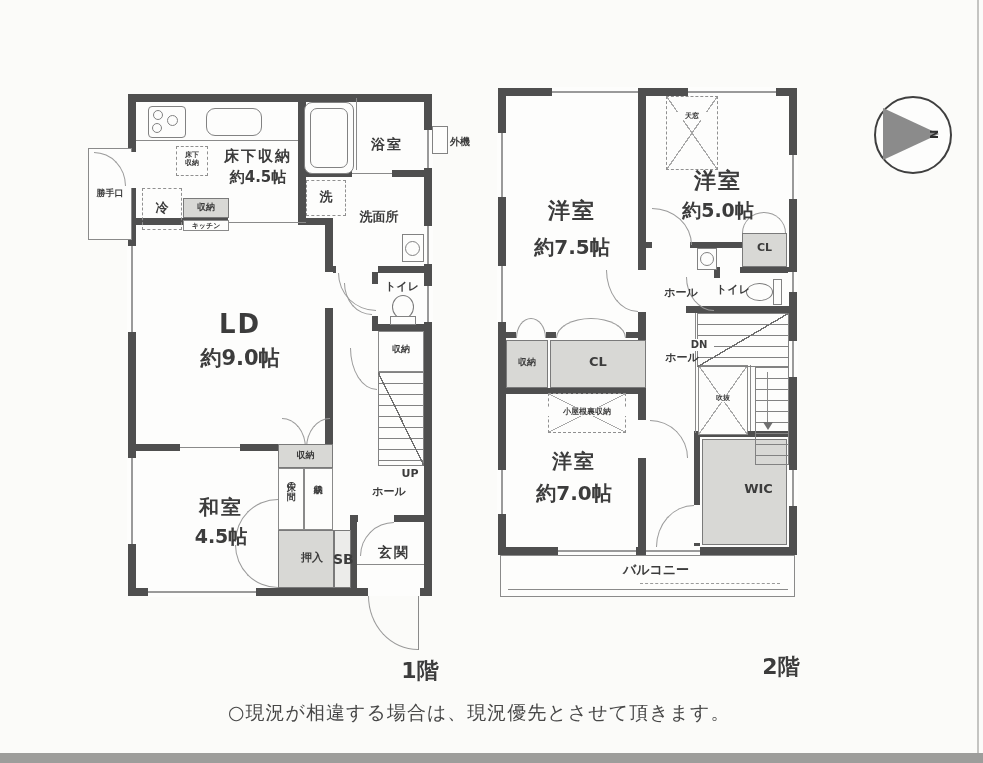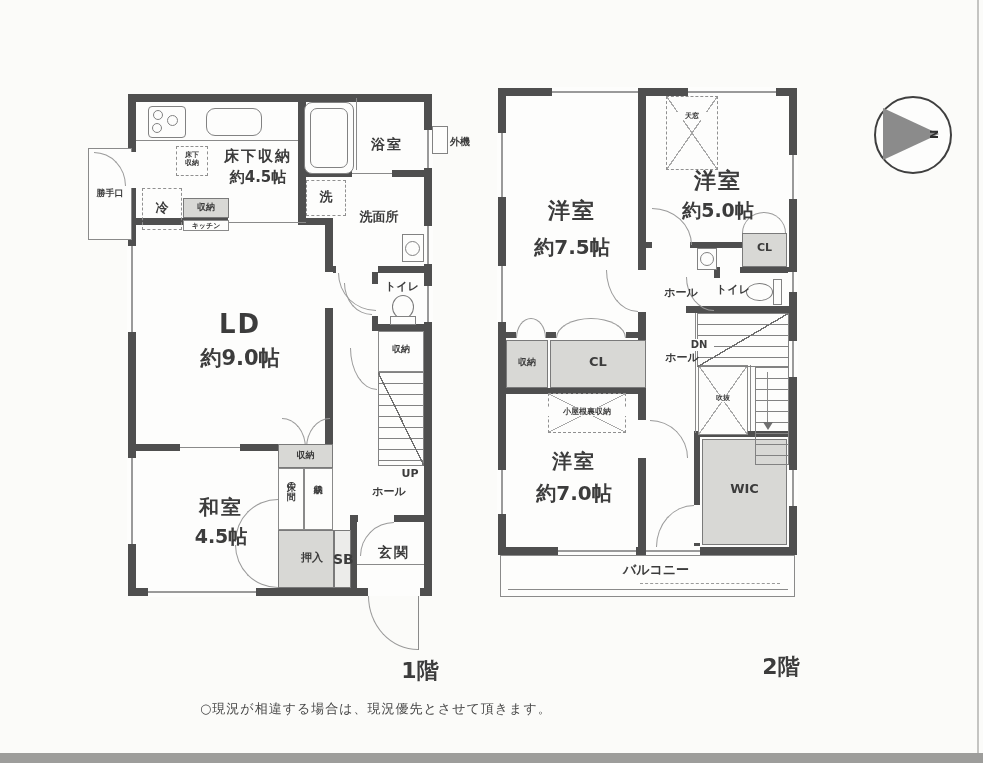--- a/index.html
+++ b/index.html
@@ -213,21 +213,21 @@
   <div class="arc tr" style="left:764px;top:212px;width:22px;height:21px;"></div>
   <div class="graybox" style="left:506px;top:340px;width:42px;height:48px;"></div>
   <div class="lbl" style="left:506px;top:357px;width:42px;font-size:9px;">収納</div>
   <div class="graybox" style="left:550px;top:340px;width:96px;height:48px;"></div>
   <div class="lbl" style="left:550px;top:355px;width:96px;font-size:13px;">CL</div>
   <div class="arc tl" style="left:516px;top:318px;width:15px;height:20px;"></div>
   <div class="arc tr" style="left:531px;top:318px;width:15px;height:20px;"></div>
   <div class="arc tl" style="left:556px;top:318px;width:35px;height:20px;"></div>
   <div class="arc tr" style="left:591px;top:318px;width:35px;height:20px;"></div>
   <div class="graybox" style="left:702px;top:439px;width:85px;height:106px;"></div>
-  <div class="lbl" style="left:702px;top:482px;width:85px;font-size:13px;">WIC</div>
+  <div class="lbl" style="left:702px;top:482px;width:85px;font-size:13px;padding-left:14px;">WIC</div>
 
   <div class="fx" style="left:697px;top:248px;width:20px;height:22px;"></div>
   <div class="circ" style="left:700px;top:252px;width:14px;height:14px;"></div>
   <div class="ell" style="left:746px;top:283px;width:27px;height:18px;"></div>
   <div class="fx" style="left:773px;top:279px;width:9px;height:26px;"></div>
 
   <div class="arc tr" style="left:652px;top:208px;width:40px;height:37px;"></div>
   <div class="arc bl" style="left:606px;top:270px;width:32px;height:42px;"></div>
   <div class="arc bl" style="left:686px;top:277px;width:28px;height:34px;"></div>
   <div class="arc tr" style="left:650px;top:420px;width:38px;height:38px;"></div>
@@ -255,18 +255,18 @@
   <div class="lbl sp" style="left:542px;top:450px;width:64px;font-size:20px;">洋室</div>
   <div class="lbl" style="left:528px;top:482px;width:92px;font-size:20px;">約7.0帖</div>
   <div class="lbl" style="left:753px;top:654px;width:56px;font-size:22px;">2階</div>
 
   <div class="abs" style="left:874px;top:96px;width:78px;height:78px;">
     <div class="abs" style="left:0;top:0;width:74px;height:74px;border:2px solid #3f3f3f;border-radius:50%;background:#fdfdfc;"></div>
     <div class="abs" style="left:9px;top:12px;width:0;height:0;border-top:26px solid transparent;border-bottom:26px solid transparent;border-left:56px solid #8b8b8b;"></div>
     <div class="lbl" style="left:52px;top:32px;width:14px;font-size:11px;transform:rotate(90deg);color:#2e2e2e;">N</div>
   </div>
 
-  <div class="note" style="left:200px;top:700px;width:600px;font-size:13px;letter-spacing:1px;">○現況が相違する場合は、現況優先とさせて頂きます。</div>
+  <div class="note" style="left:228px;top:700px;width:600px;font-size:19px;letter-spacing:1px;">○現況が相違する場合は、現況優先とさせて頂きます。</div>
 
   <div class="edge" style="left:977px;top:0;width:2px;height:763px;"></div>
   <div class="scanbar"></div>
 
 </div>
 
 </body></html>

